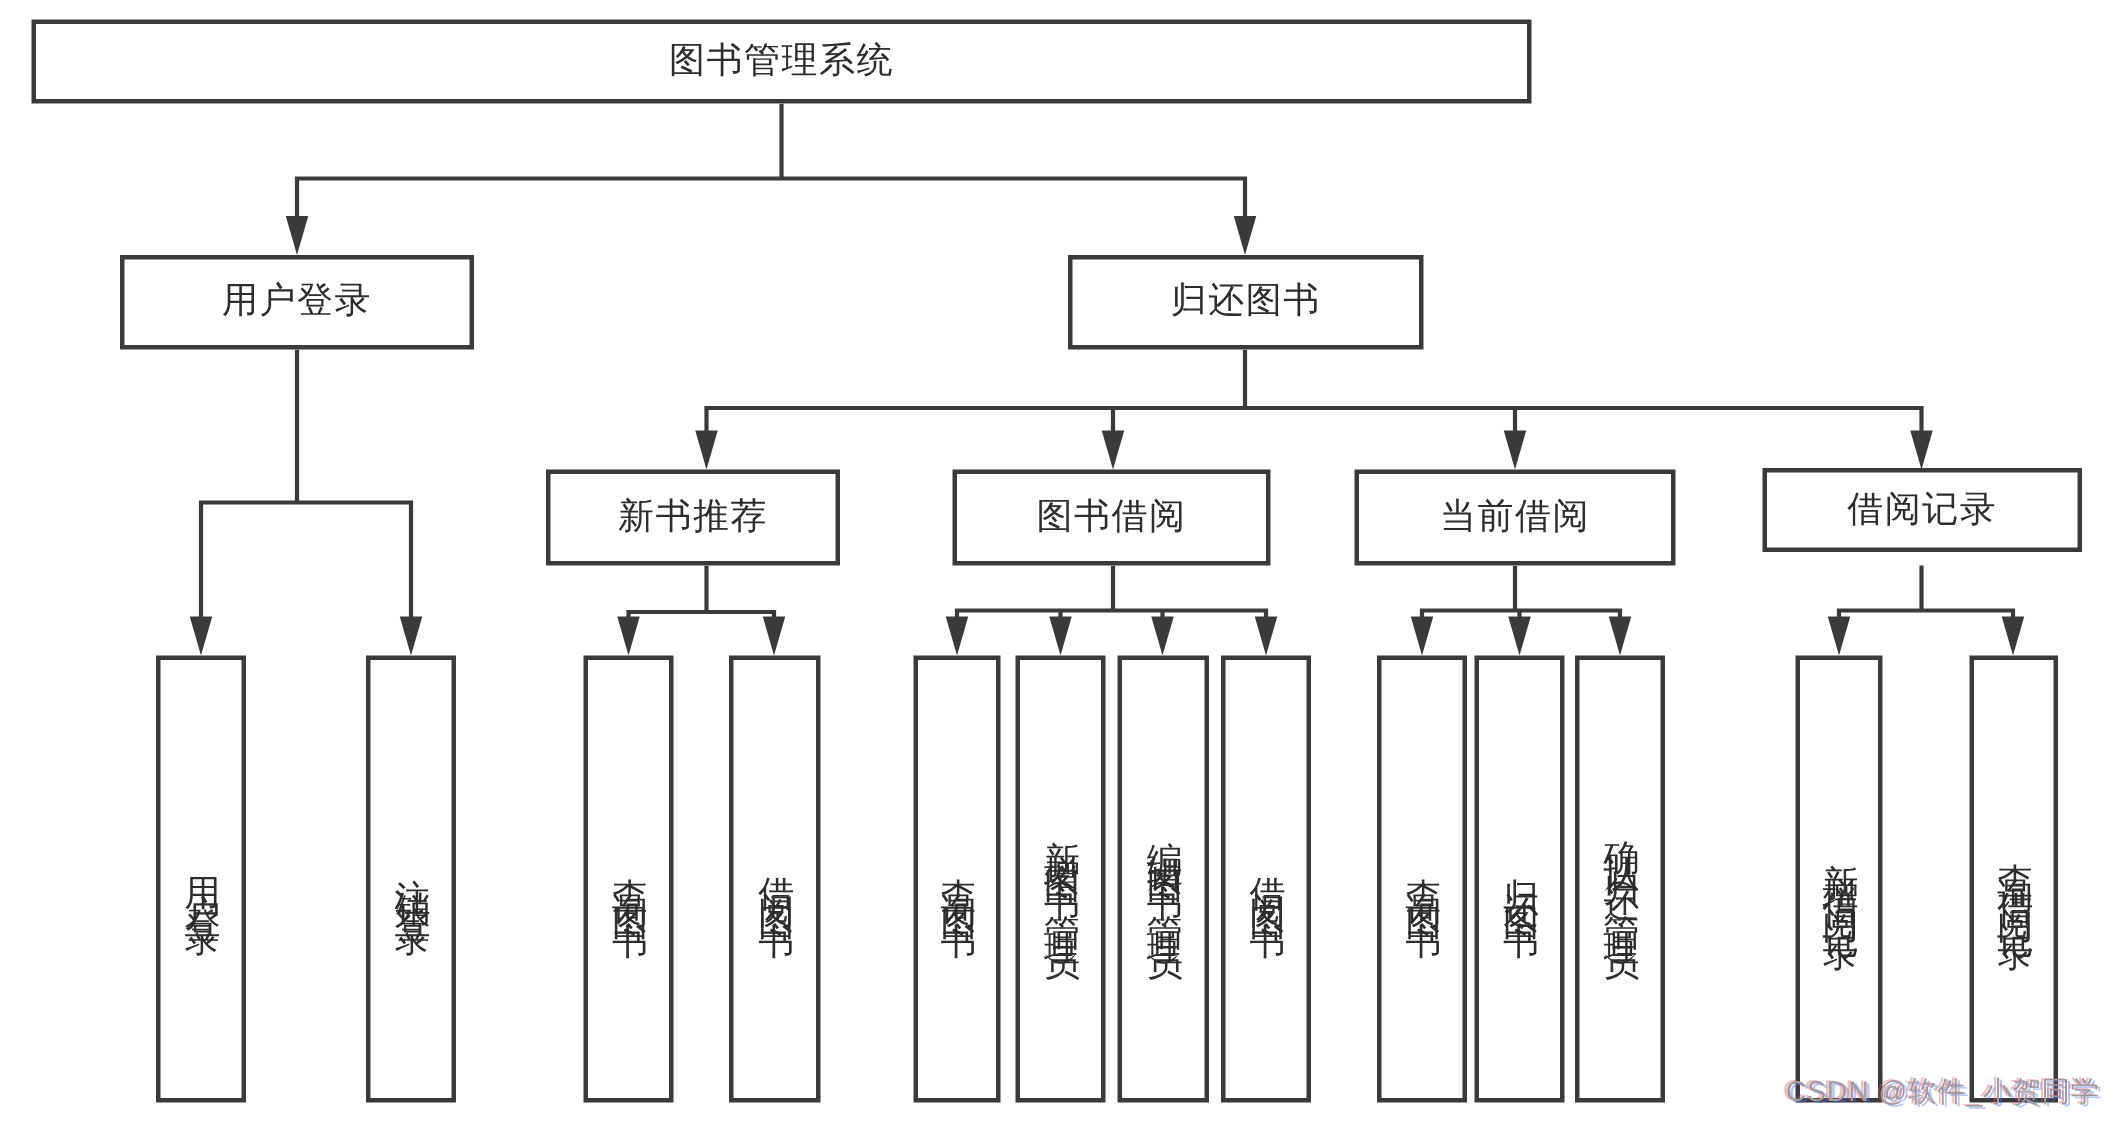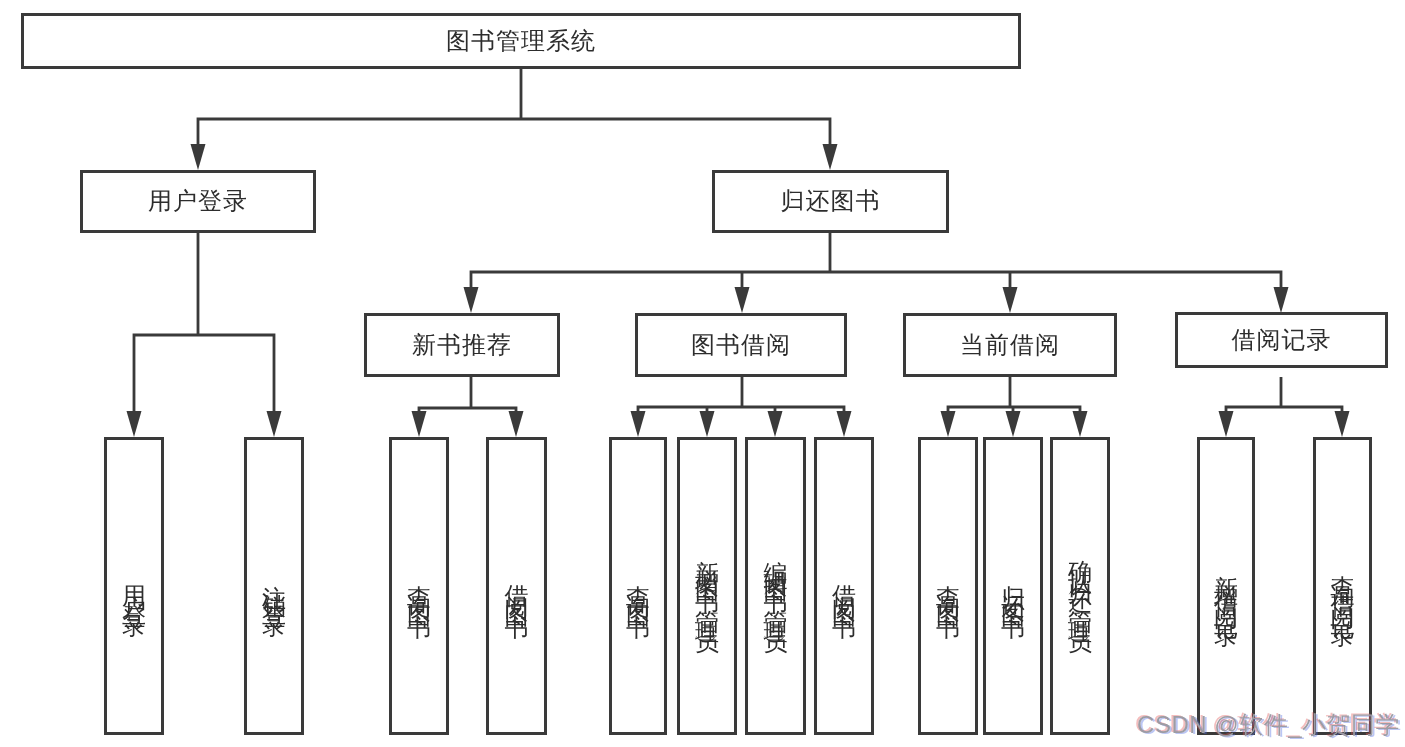--- a/index.html
+++ b/index.html
@@ -15,21 +15,21 @@
   .node-label{
     font-size:24px;color:var(--text,#2d2d2d);
     letter-spacing:1px;white-space:nowrap;line-height:1.2;
   }
   .node.vertical .node-label{
     writing-mode:vertical-rl;text-orientation:mixed;
     letter-spacing:10px;white-space:normal;line-height:1;
   }
   .watermark{
     position:absolute;right:5px;bottom:6px;
-    font-size:24px;letter-spacing:0.5px;
+    font-size:19px;letter-spacing:0.5px;
     color:var(--wm,#9c9ca4);
     text-shadow:-2px -1px 0 rgba(226,90,90,0.40), 2px 1px 0 rgba(86,112,228,0.40);
     white-space:nowrap;
   }
 </style>
 </head>
 <body>
 
 <div class="canvas">
   <svg id="edges" xmlns="http://www.w3.org/2000/svg">

